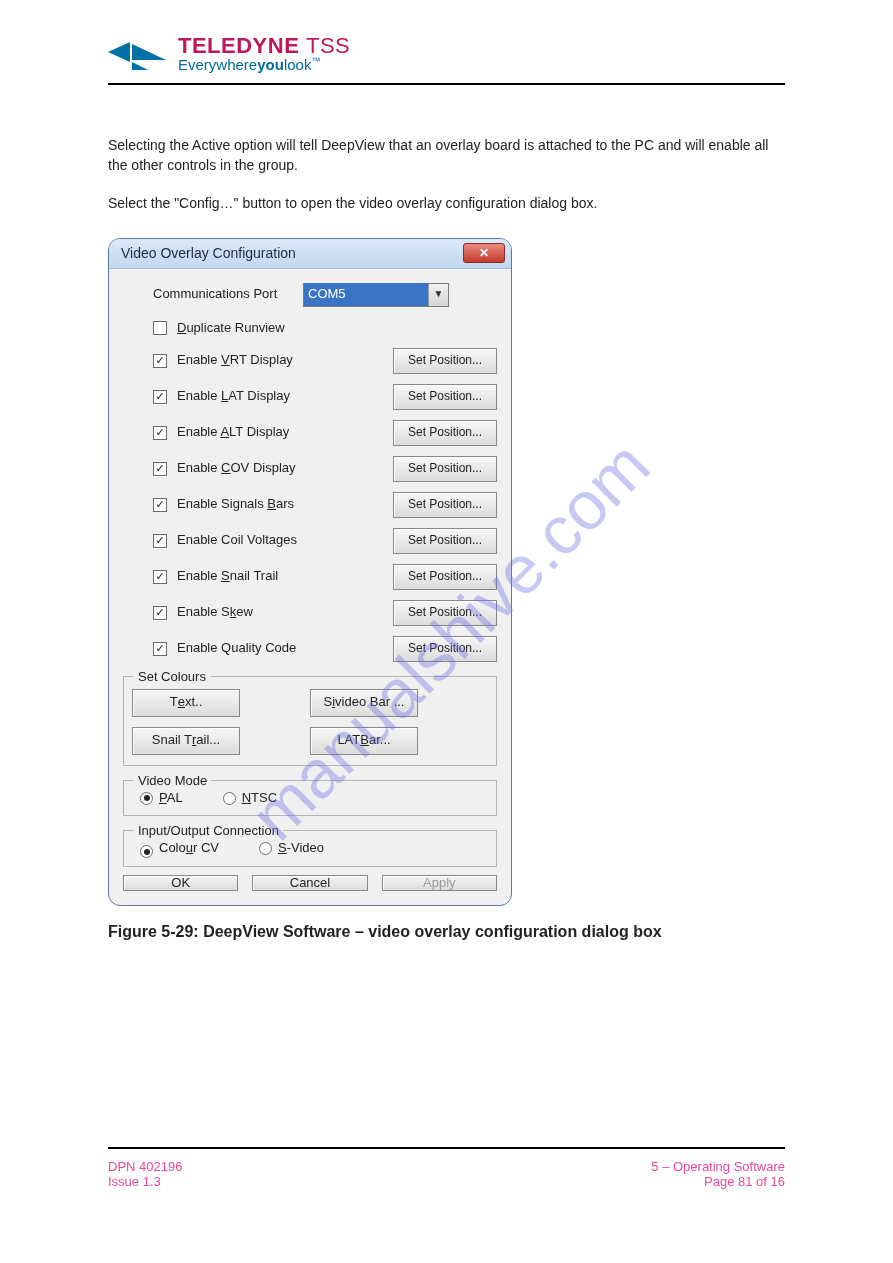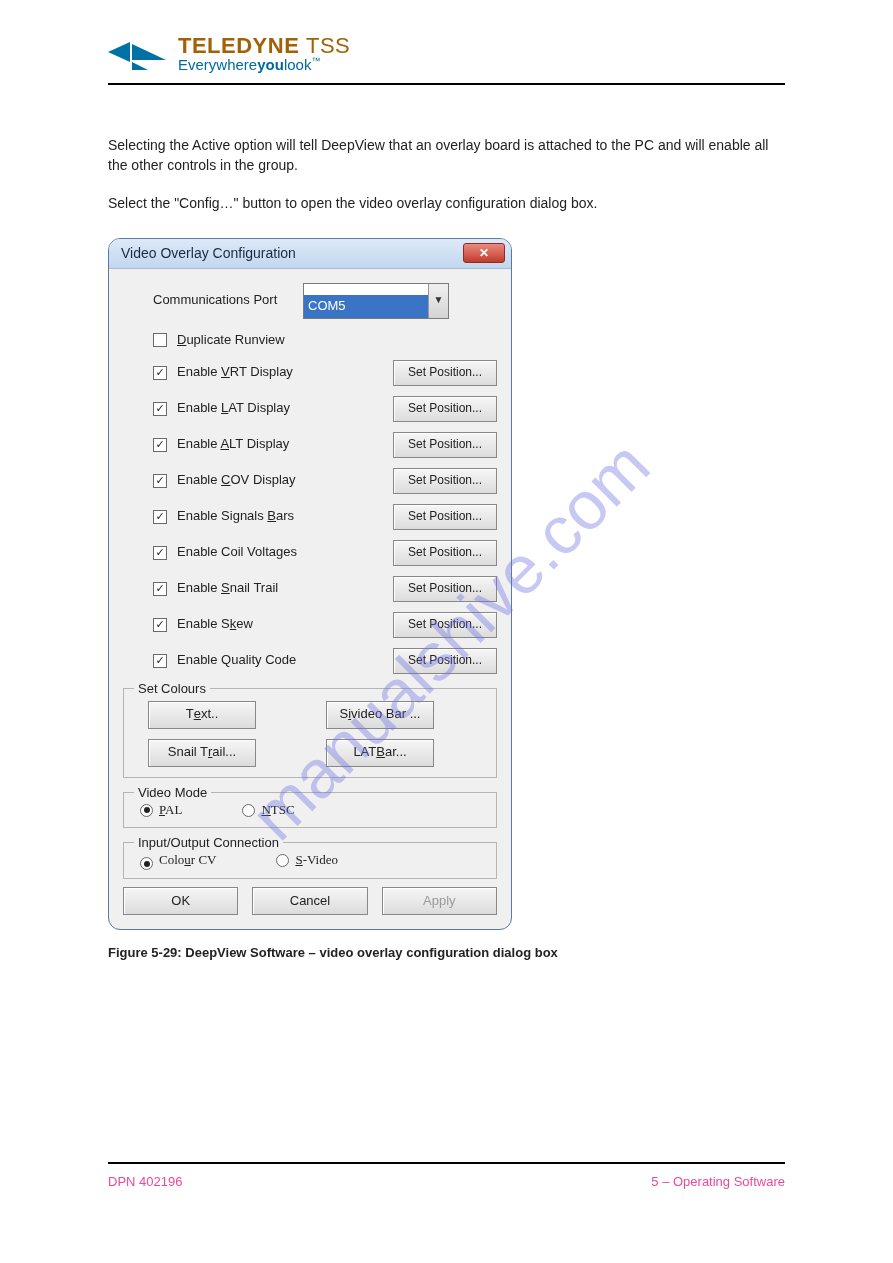--- a/index.html
+++ b/index.html
@@ -21,21 +21,21 @@
     padding-bottom: 10px;
     border-bottom: 2px solid #000;
   }
   .logo-group {
     display: flex;
     align-items: center;
     gap: 12px;
   }
   .logo-mark svg { display: block; }
   .logo-text { line-height: 1.05; }
-  .logo-brand { font-weight: 700; font-size: 22px; letter-spacing: 0.5px; color: #a16207; }
+  .logo-brand { font-weight: 700; font-size: 22px; letter-spacing: 0.5px; color: #be185d; }
   .logo-brand .tss { font-weight: 400; }
   .logo-tagline { font-size: 15px; color: #006a9e; }
   .logo-tagline .you { font-weight: 700; }
   .logo-tagline .tm { font-size: 9px; vertical-align: super; }
   .body-text {
     margin-top: 50px;
     font-size: 14px;
     line-height: 1.45;
     color: #222;
     position: relative;
@@ -73,22 +73,22 @@
     background: linear-gradient(#e98b7f, #c23b2c);
     color: #fff;
     display: flex; align-items: center; justify-content: center;
     font-weight: bold; font-size: 12px;
   }
   .dlg-body { padding: 14px 14px 14px 14px; }
   .row { display: flex; align-items: center; margin-bottom: 8px; }
   .row.port { margin-bottom: 12px; }
   .port-lbl { width: 180px; padding-left: 30px; }
   .combo {
-    display: flex; align-items: flex-end;
-    width: 146px; height: 36px;
+    display: flex; align-items: center;
+    width: 146px; height: 24px;
     border: 1px solid #7a7a7a;
     background: #fff;
   }
   .combo-val {
     flex: 1; padding: 2px 4px;
     background: #3a74c4; color: #fff;
     font-size: 13px;
   }
   .combo-arrow {
     width: 20px; height: 100%;
@@ -115,52 +115,52 @@
     background: linear-gradient(#f6f6f6,#dcdcdc);
     display: flex; align-items: center; justify-content: center;
     font-size: 12px;
     box-shadow: inset 1px 1px 0 #fff;
   }
   .setpos-col { width: 108px; display:flex; justify-content:flex-end; }
 
   .group {
     border: 1px solid #b5b5b5;
     margin: 14px 0 8px 0;
-    padding: 12px 12px 10px 24px;
+    padding: 12px 12px 10px 8px;
     position: relative;
   }
   .group-title {
     position: absolute; top: -9px; left: 10px;
     background: #f0f0f0; padding: 0 4px;
     font-size: 13px; color: #222;
   }
   .colour-row { display:flex; gap: 70px; margin-bottom: 10px; }
   .colour-row:last-child { margin-bottom: 0; }
   .btn2 {
     width: 108px; height: 28px;
     border: 1px solid #888;
     background: linear-gradient(#f6f6f6,#dcdcdc);
     display: flex; align-items: center; justify-content: center;
     font-size: 13px;
     box-shadow: inset 1px 1px 0 #fff;
   }
   .btn2 .ul { text-decoration: underline; }
 
-  .radio-row { display:flex; align-items:center; gap: 60px; padding: 2px 6px; font-family: Liberation Serif, serif; }
+  .radio-row { display:flex; align-items:center; gap: 40px; padding: 2px 6px; }
   .radio {
     width: 13px; height: 13px; border: 1px solid #6a6a6a; border-radius: 50%;
     display:inline-flex; align-items:center; justify-content:center; margin-right: 6px;
     background:#fff;
   }
   .radio .dot { width:6px; height:6px; border-radius:50%; background:#222; }
   .radio-lbl .ul { text-decoration: underline; }
 
   .action-row { display:flex; gap: 14px; margin-top: 8px; }
   .btn3 {
-    flex:1; height: 28px;
+    flex:1; height: 16px;
     border: 1px solid #888;
     background: linear-gradient(#f6f6f6,#dcdcdc);
     display:flex; align-items:center; justify-content:center;
     font-size: 13px;
     box-shadow: inset 1px 1px 0 #fff;
   }
   .btn3.disabled { color: #9a9a9a; }
   .status {
     margin-top: 8px;
     border: 1px inset #bbb;
@@ -373,28 +373,33 @@
         </div>
 
         <div class="action-row">
           <div class="btn3">OK</div>
           <div class="btn3">Cancel</div>
           <div class="btn3 disabled">Apply</div>
         </div>
       </div>
     </div>
 
-    <p class="para" style="margin-top:14px;font-weight:700;font-size:13px;">Figure 5-29: DeepView Software – video overlay configuration dialog box</p>
+    <p class="para" style="margin-top:14px;font-weight:700;font-size:16px;">Figure 5-29: DeepView Software – video overlay configuration dialog box</p>
   </div>
 </div>
 
 <div class="watermark">
     <span>manualshive.com</span>
   </div>
 
 <div class="footer">
   <div class="footer-rule"></div>
   <div class="footer-row">
     <span>DPN 402196</span>
     <span class="spacer"></span>
     <span>5 – Operating Software</span>
   </div>
+  <div class="footer-row">
+    <span>Issue 1.3</span>
+    <span class="spacer"></span>
+    <span>Page 81 of 16</span>
+  </div>
 </div>
 
 </body></html>

